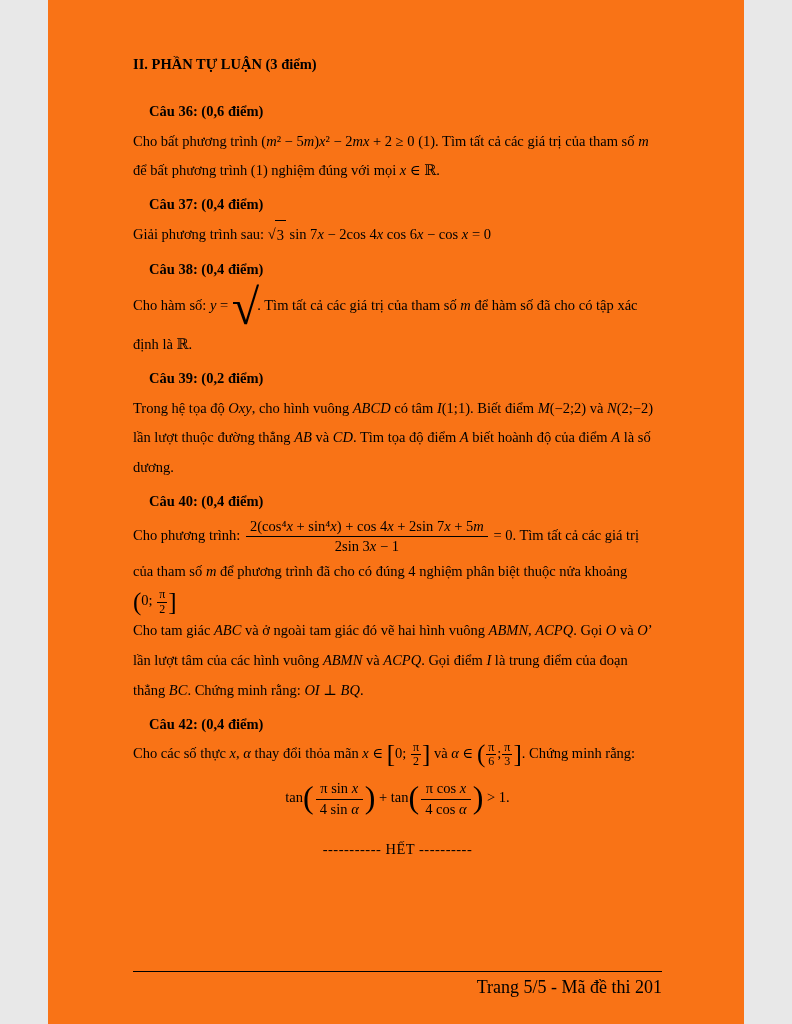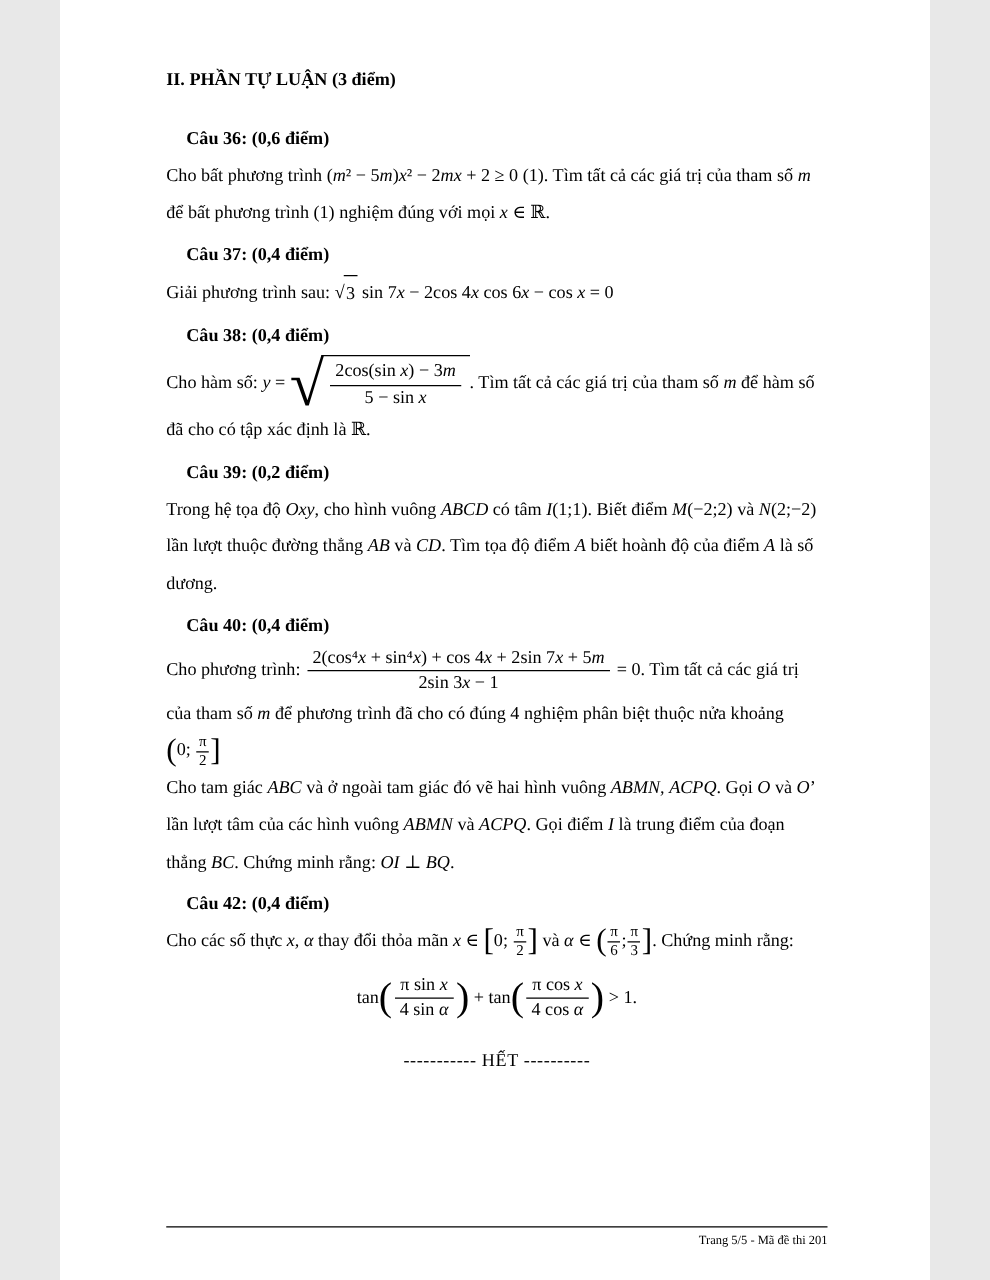--- a/index.html
+++ b/index.html
@@ -3,21 +3,21 @@
 <meta charset="utf-8">
 <style>
   * { margin: 0; padding: 0; box-sizing: border-box; }
   html, body { background: #e8e8e8; }
   body { font-family: "Liberation Serif", "DejaVu Serif", serif; color: #000; }
   .page {
     position: relative;
     width: 696px;
     height: 1024px;
     margin: 0 auto;
-    background: #ffffff;
+    background: #f97316;
     padding: 56px 82px 0 85px;
     font-size: 14.5px;
     overflow: hidden;
   }
   p { line-height: 2.05; }
   .section-title { font-weight: bold; margin-bottom: 24px; }
   .q-heading { font-weight: bold; margin-top: 4px; margin-left: 16px; }
   .v { font-style: italic; }
   
   .frac {
@@ -46,21 +46,21 @@
   .formula-line { margin-top: 10px; }
   .end-line { margin-top: 16px; letter-spacing: 0.5px; }
   .footer {
     position: absolute;
     left: 85px;
     right: 82px;
     bottom: 26px;
     border-top: 1px solid #000;
     padding-top: 5px;
     text-align: right;
-    font-size: 10px;
+    font-size: 18px;
   }
   .intv { white-space: nowrap; }
 </style>
 </head>
 <body>
 
 <div class="page">
 
   <div class="section-title">II. PHẦN TỰ LUẬN (3 điểm)</div>
 
@@ -74,24 +74,20 @@
     <p><span><span>Giải phương trình sau: </span></span><span class="sqrt-s">
           <span class="rad">√</span>
           <span class="bar">3</span>
         </span><span><span> sin 7</span><span class="v">x</span><span> − 2cos 4</span><span class="v">x</span><span> cos 6</span><span class="v">x</span><span> − cos </span><span class="v">x</span><span> = 0</span></span></p>
   </div>
 
   <div>
     <p class="q-heading">Câu 38: (0,4 điểm)</p>
     <p><span><span>Cho hàm số: </span><span class="v">y</span><span> = </span></span><span class="sqrt">
           <span class="rad">√</span>
-          <span class="body"><span class="frac">
-              <span class="num"><span>2cos(sin </span><span class="v">x</span><span>) − 3</span><span class="v">m</span></span>
-              <span class="den"><span>5 − sin </span><span class="v">x</span></span>
-            </span></span>
         </span><span><span>. Tìm tất cả các giá trị của tham số </span><span class="v">m</span><span> để hàm số đã cho có tập xác định là ℝ.</span></span></p>
   </div>
 
   <div>
     <p class="q-heading">Câu 39: (0,2 điểm)</p>
     <p><span><span>Trong hệ tọa độ </span><span class="v">Oxy</span><span>, cho hình vuông </span><span class="v">ABCD</span><span> có tâm </span><span class="v">I</span><span>(1;1). Biết điểm </span><span class="v">M</span><span>(−2;2) và </span><span class="v">N</span><span>(2;−2) lần lượt thuộc đường thẳng </span><span class="v">AB</span><span> và </span><span class="v">CD</span><span>. Tìm tọa độ điểm </span><span class="v">A</span><span> biết hoành độ của điểm </span><span class="v">A</span><span> là số dương.</span></span></p>
   </div>
 
   <div>
     <p class="q-heading">Câu 40: (0,4 điểm)</p>

